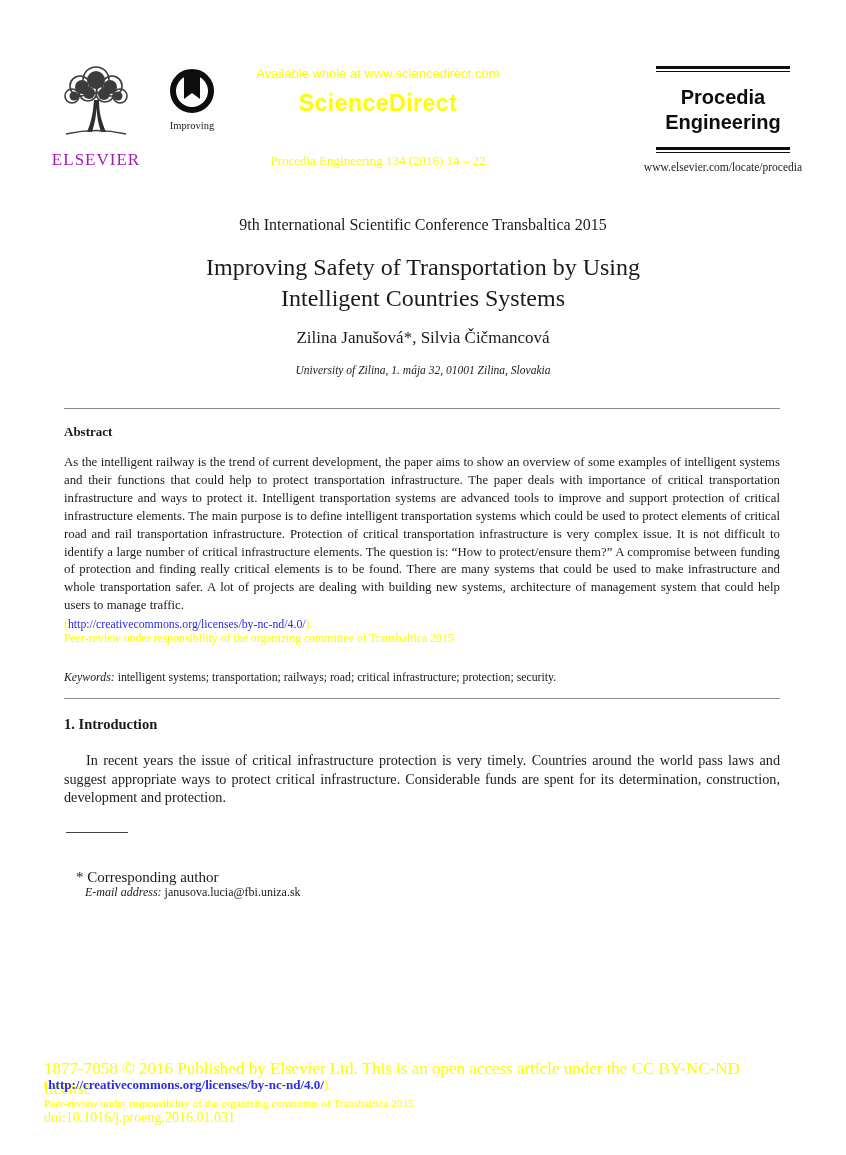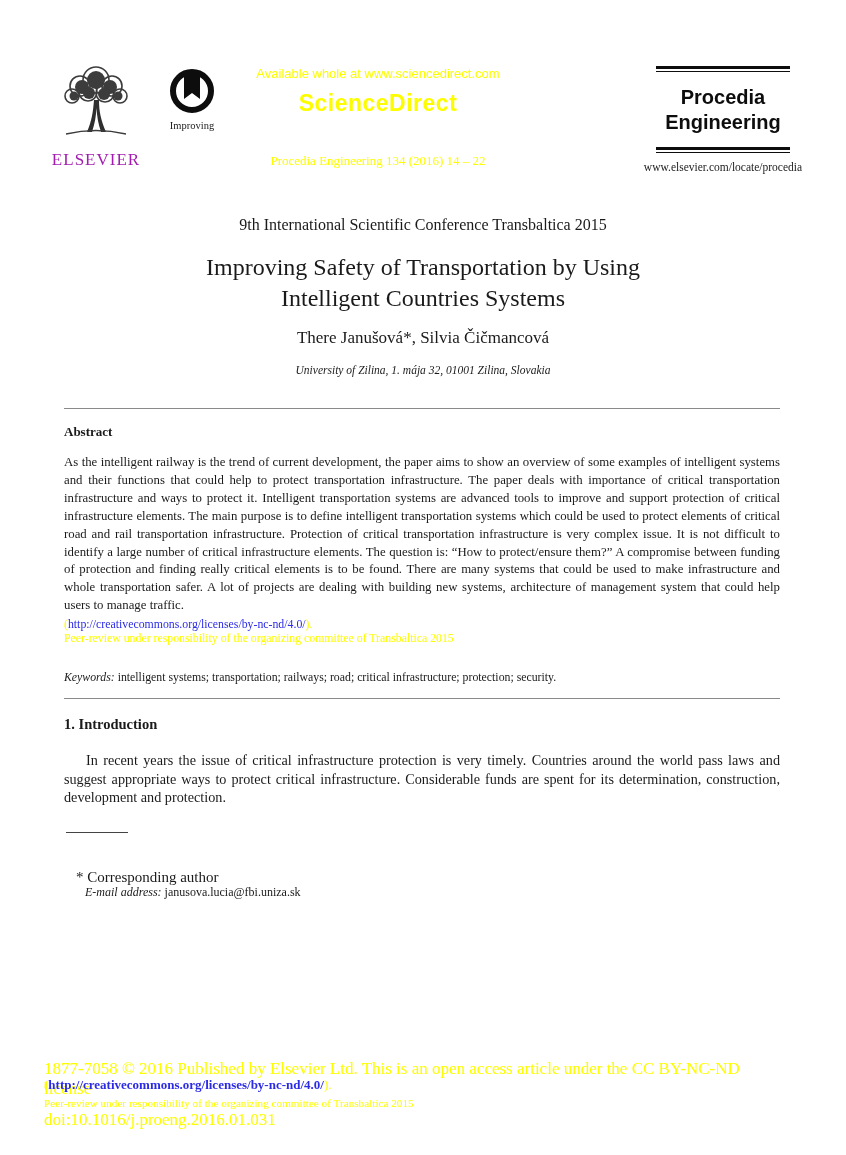--- a/index.html
+++ b/index.html
@@ -52,21 +52,21 @@
   .fn-rule{left:66px;top:832px;width:62px;border-top:1.2px solid #444;height:0;}
   .fn1{left:76px;top:869px;font-size:15px;}
   .fn2{left:85px;top:885px;font-size:12px;}
   .fn2 .email-label{font-style:italic;}
 
   .footer{left:44px;width:730px;}
   .f1{top:1059px;font-size:17px;}
   .f2{top:1077px;font-size:13px;}
   .f2 .blue{font-weight:bold;}
   .f3{top:1097px;font-size:11.2px;}
-  .f4{top:1110px;font-size:17px;}
+  .f4{top:1110px;font-size:14px;}
   a{text-decoration:none;}
 </style>
 </head>
 <body>
 
 <div class="page">
 
   <div class="abs elsevier-wrap">
     <span>
       <svg width="88" height="82" viewBox="0 0 88 82">
@@ -119,21 +119,21 @@
     <div class="pe-rule-thick"></div>
     <div class="pe-rule-thin"></div>
   </div>
   <div class="abs pe-site">www.elsevier.com/locate/procedia</div>
 
   <div class="abs conference center">9th International Scientific Conference Transbaltica 2015</div>
   <div class="abs main-title center">
     <div>Improving Safety of Transportation by Using</div>
     <div>Intelligent Countries Systems</div>
   </div>
-  <div class="abs authors center">There Janušová*, Silvia Čičmancová</div>
+  <div class="abs authors center">Zilina Janušová*, Silvia Čičmancová</div>
   <div class="abs affiliation center">University of Zilina, 1. mája 32, 01001 Zilina, Slovakia</div>
 
   <div class="abs hrule rule1"></div>
   <div class="abs abstract-h">Abstract</div>
   <div class="abs abstract-p justify">As the intelligent railway is the trend of current development, the paper aims to show an overview of some examples of intelligent systems and their functions that could help to protect transportation infrastructure. The paper deals with importance of critical transportation infrastructure and ways to protect it. Intelligent transportation systems are advanced tools to improve and support protection of critical infrastructure elements. The main purpose is to define intelligent transportation systems which could be used to protect elements of critical road and rail transportation infrastructure. Protection of critical transportation infrastructure is very complex issue. It is not difficult to identify a large number of critical infrastructure elements. The question is: “How to protect/ensure them?” A compromise between funding of protection and finding really critical elements is to be found. There are many systems that could be used to make infrastructure and whole transportation safer. A lot of projects are dealing with building new systems, architecture of management system that could help users to manage traffic.</div>
 
   <div class="abs license">
     <div><span class="yellow">(</span><a class="blue">http://creativecommons.org/licenses/by-nc-nd/4.0/</a><span class="yellow">).</span></div>
     <div class="yellow">Peer-review under responsibility of the organizing committee of Transbaltica 2015</div>
   </div>

